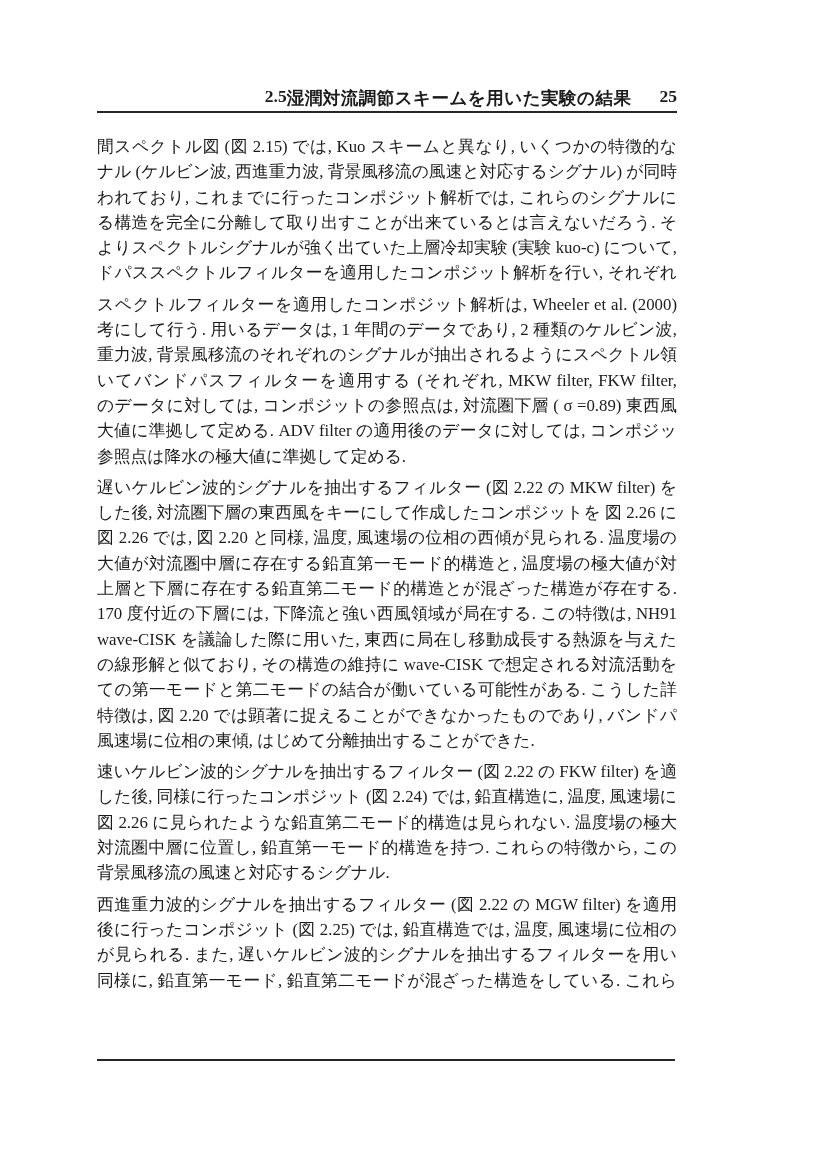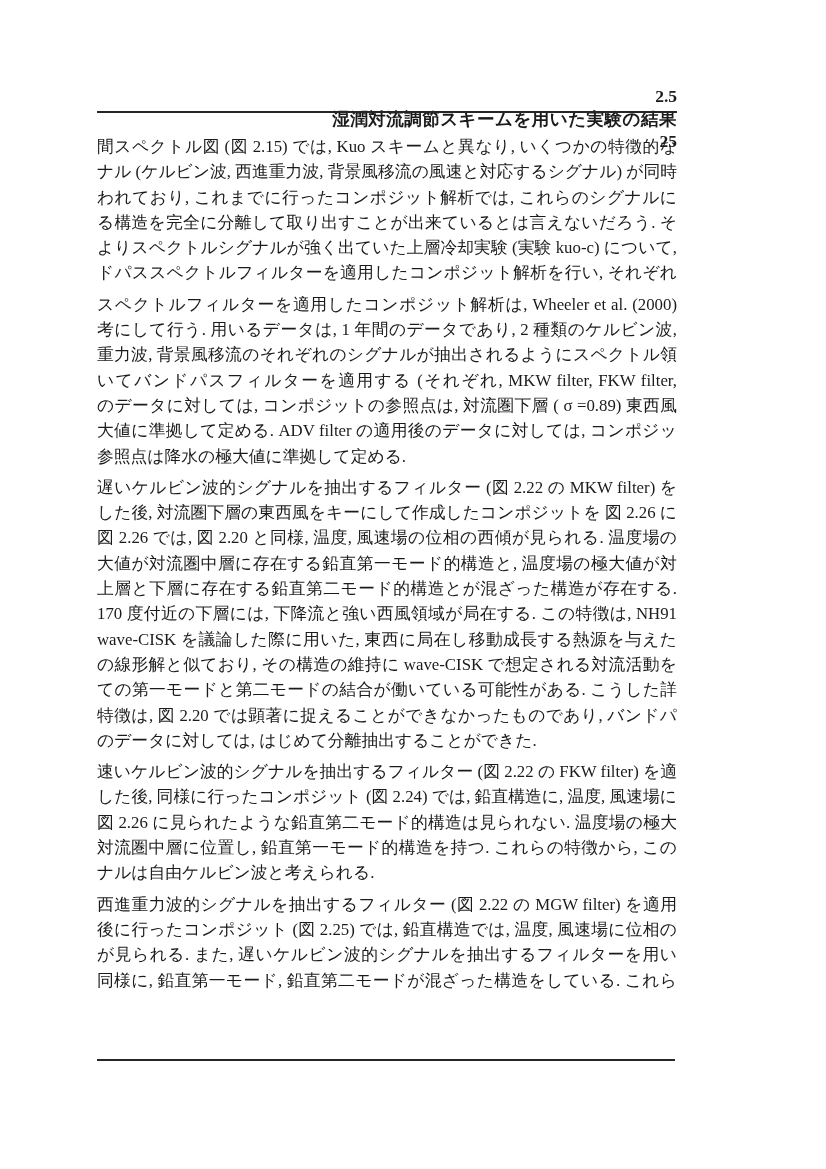--- a/index.html
+++ b/index.html
@@ -17,25 +17,24 @@
     overflow: hidden;
   }
   
   .running-head {
     position: absolute;
     left: 97px;
     top: 86px;
     width: 580px;
     display: flex;
     justify-content: flex-end;
-    align-items: flex-end;
+    align-items: flex-start;
     font-weight: bold;
     font-size: 17.5px;
     white-space: nowrap;
-    flex-direction: column;
   }
   .head-section-number {
     font-family: "Liberation Serif", "DejaVu Serif", serif;
   }
   .head-section-title {
     font-family: "Liberation Sans", "DejaVu Sans", sans-serif;
     margin-left: 0;
     letter-spacing: 0.5px;
   }
   .head-page-number {
@@ -121,29 +120,29 @@
       <div class="line">遅いケルビン波的シグナルを抽出するフィルター (図 2.22 の MKW filter) を適用</div>
       <div class="line">した後, 対流圏下層の東西風をキーにして作成したコンポジットを 図 2.26 に示す.</div>
       <div class="line">図 2.26 では, 図 2.20 と同様, 温度, 風速場の位相の西傾が見られる. 温度場の極</div>
       <div class="line">大値が対流圏中層に存在する鉛直第一モード的構造と, 温度場の極大値が対流圏</div>
       <div class="line">上層と下層に存在する鉛直第二モード的構造とが混ざった構造が存在する. 経度</div>
       <div class="line">170 度付近の下層には, 下降流と強い西風領域が局在する. この特徴は, NH91 が</div>
       <div class="line">wave-CISK を議論した際に用いた, 東西に局在し移動成長する熱源を与えた場合</div>
       <div class="line">の線形解と似ており, その構造の維持に wave-CISK で想定される対流活動を介し</div>
       <div class="line">ての第一モードと第二モードの結合が働いている可能性がある. こうした詳細な</div>
       <div class="line">特徴は, 図 2.20 では顕著に捉えることができなかったものであり, バンドパスフィ</div>
-      <div class="line para-end">のデータに対しては, はじめて分離抽出することができた.</div>
+      <div class="line para-end">風速場に位相の東傾, はじめて分離抽出することができた.</div>
     </div>
 
     <div class="para">
       <div class="line">速いケルビン波的シグナルを抽出するフィルター (図 2.22 の FKW filter) を適用</div>
       <div class="line">した後, 同様に行ったコンポジット (図 2.24) では, 鉛直構造に, 温度, 風速場には</div>
       <div class="line">図 2.26 に見られたような鉛直第二モード的構造は見られない. 温度場の極大値も</div>
       <div class="line">対流圏中層に位置し, 鉛直第一モード的構造を持つ. これらの特徴から, このシグ</div>
-      <div class="line para-end">ナルは自由ケルビン波と考えられる.</div>
+      <div class="line para-end">背景風移流の風速と対応するシグナル.</div>
     </div>
 
     <div class="para">
       <div class="line">西進重力波的シグナルを抽出するフィルター (図 2.22 の MGW filter) を適用した</div>
       <div class="line">後に行ったコンポジット (図 2.25) では, 鉛直構造では, 温度, 風速場に位相の東傾</div>
       <div class="line">が見られる. また, 遅いケルビン波的シグナルを抽出するフィルターを用いた時と</div>
       <div class="line">同様に, 鉛直第一モード, 鉛直第二モードが混ざった構造をしている. これらの特</div>
     </div>
 
   </div>

